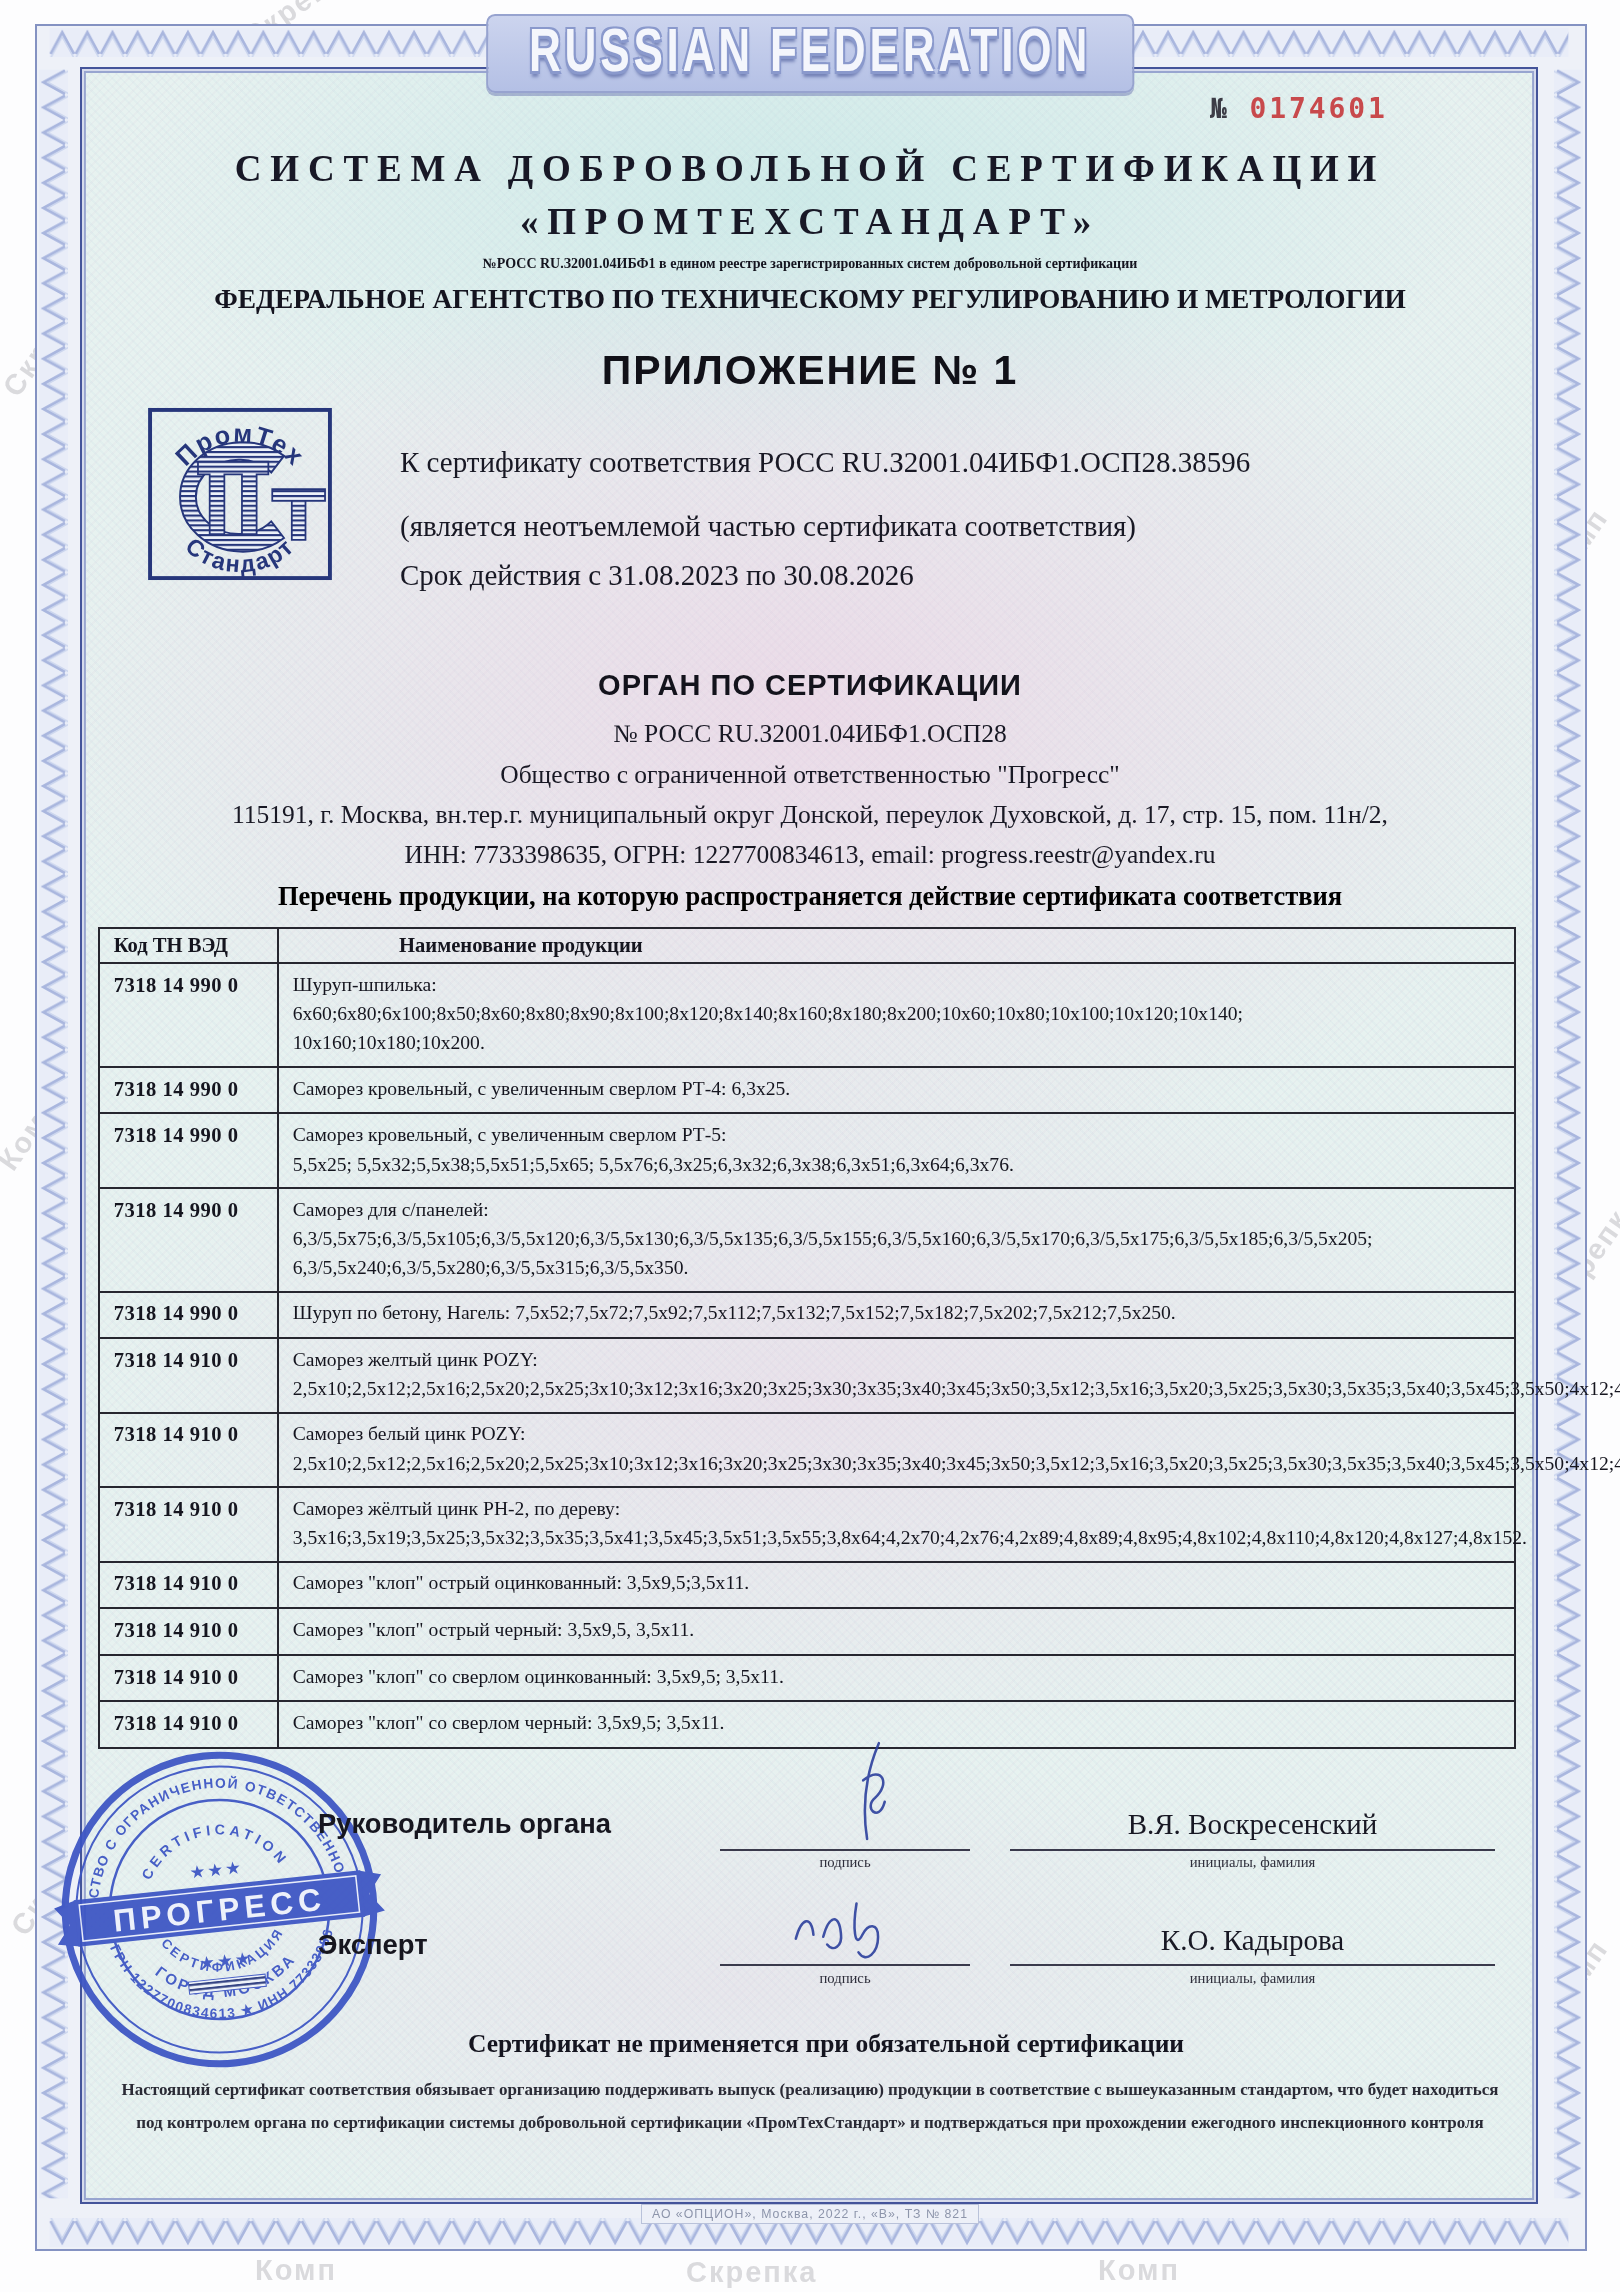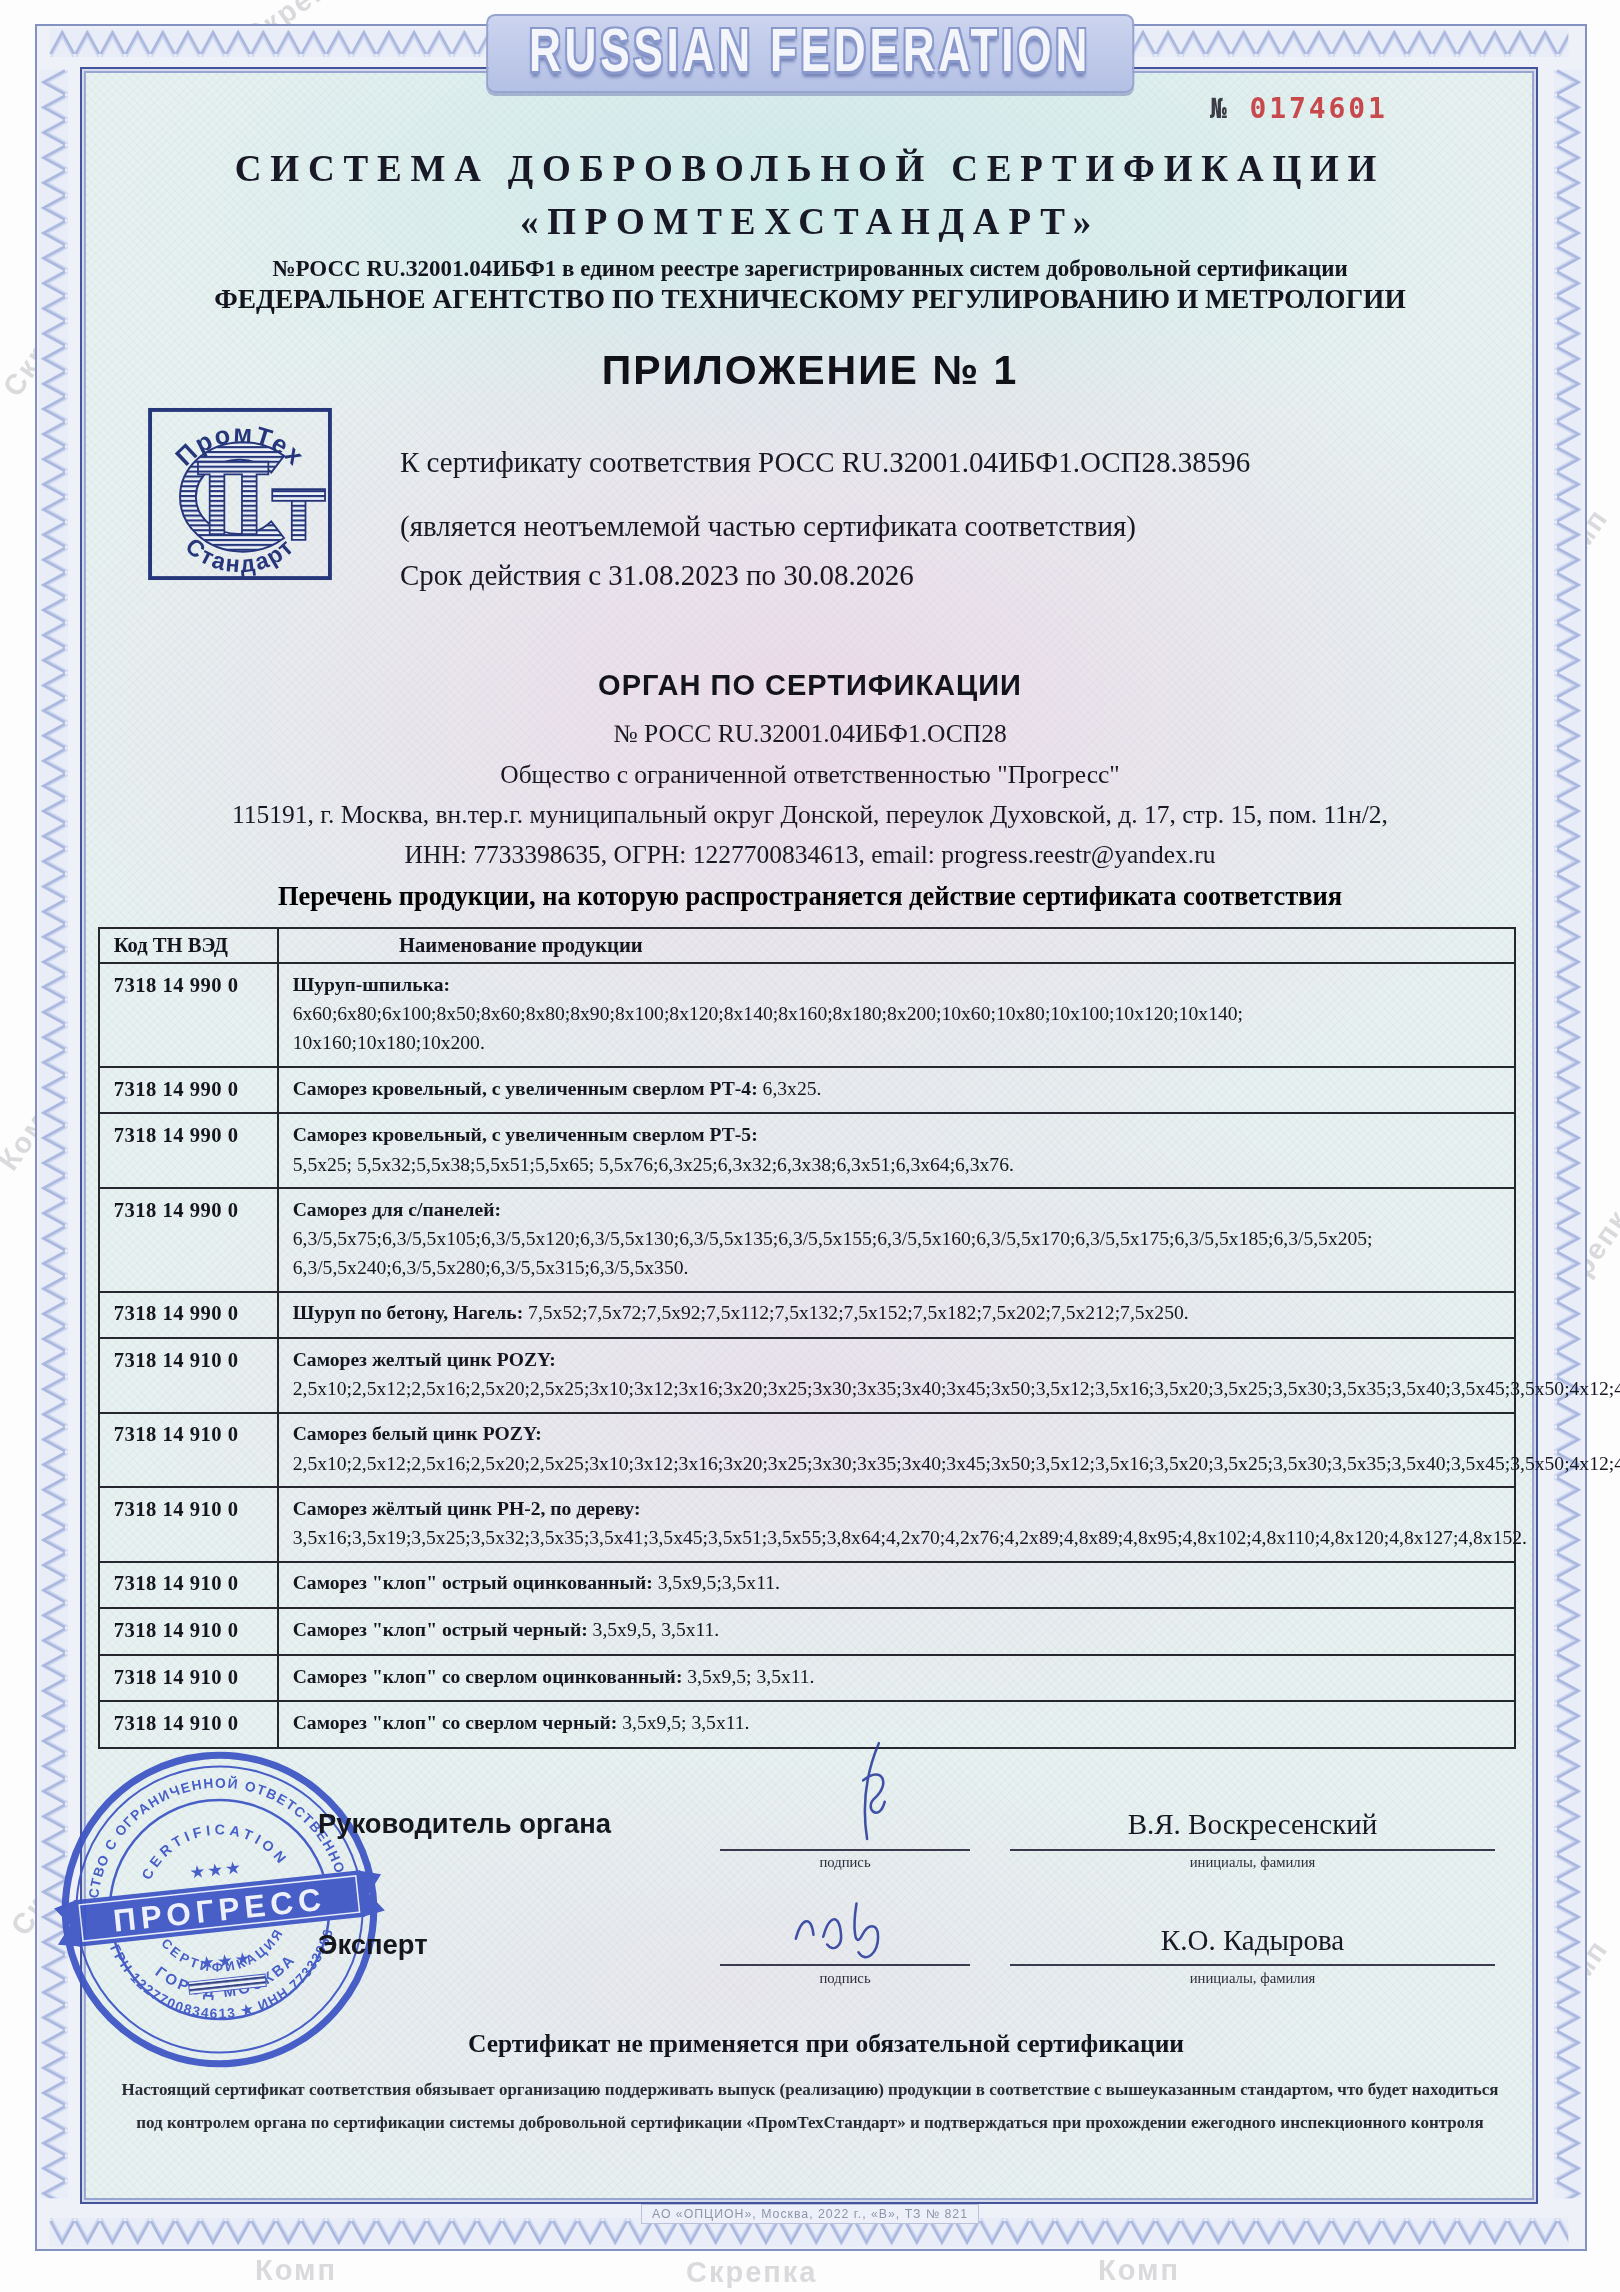--- a/index.html
+++ b/index.html
@@ -38,41 +38,41 @@
           font-size:46px;letter-spacing:3.9px;color:#f4f6fc;transform:scale(.96,1.34);
           text-shadow:-2px -2px 0 #8a99cc,2px -2px 0 #8a99cc,-2px 2px 0 #8a99cc,2px 2px 0 #8a99cc,0 3.9px 2.9px #7482b6;}
   
   .form-number{position:absolute;left:1210px;top:92px;font-family:"DejaVu Sans Mono",monospace;
           font-size:28px;font-weight:bold;letter-spacing:2.9px;color:#3c3c46;}
   .form-number .digits{color:#c84а4c;}
   .form-number .digits{color:#c8494c;}
   
   .t-system{top:147px;font-size:37px;font-weight:bold;letter-spacing:8.8px;color:#181826;}
   .t-system2{top:200px;font-size:37px;font-weight:bold;letter-spacing:8.8px;color:#181826;text-align:center;}
-  .t-registry{top:256px;font-size:23px;font-weight:bold;color:#14141f;}
+  .t-registry{top:256px;font-size:14px;font-weight:bold;color:#14141f;}
   .t-agency{top:284px;font-size:27.4px;font-weight:bold;color:#14141f;}
   .t-appendix{top:347px;font-family:"Liberation Sans",sans-serif;font-size:41px;font-weight:bold;
           letter-spacing:2px;color:#111118;}
   
   .ref-line{position:absolute;left:400px;font-size:29px;color:#181824;}
   
   .org-h{top:669px;font-family:"Liberation Sans",sans-serif;font-size:29px;font-weight:bold;letter-spacing:1px;color:#13131c;}
   .org-l{font-size:25.5px;color:#181824;}
   
   .prod-h{top:881px;font-size:26.5px;font-weight:bold;color:#000000;}
   
   .ptable{position:absolute;left:98px;top:927px;width:1418px;border-collapse:collapse;
           table-layout:fixed;border:2.9px solid #23232e;}
   .ptable col.c1{width:179px;}
   .ptable th,.ptable td{border:2px solid #26262f;vertical-align:top;}
   .ptable th{font-size:20.6px;font-weight:bold;text-align:left;padding:4.9px 13.7px;color:#15151f;}
   .ptable th.name-h{padding-left:120px;}
   .ptable td{padding:5.9px 13.7px 7.8px 13.7px;font-size:19.6px;line-height:1.5;color:#15151f;}
   .ptable td.code{font-weight:bold;font-size:20.6px;letter-spacing:0.5px;white-space:nowrap;}
-  .pname{font-weight:bold;margin-top:35px;}
+  .pname{font-weight:normal;margin-top:35px;}
   .sizes{white-space:pre-wrap;}
   
   .role{position:absolute;left:310px;font-family:"Liberation Sans",sans-serif;font-size:27.4px;
         font-weight:bold;color:#16161f;margin-left:8px;}
   .sig-line{position:absolute;border-bottom:2.5px solid #3a3a4c;}
   .sig-sub{position:absolute;font-size:14.7px;color:#2d2d3a;text-align:center;}
   .sig-name{position:absolute;font-size:29px;color:#181824;text-align:center;}
   .squiggle{position:absolute;}
   
   .stamp{position:absolute;left:47px;top:1737px;width:345px;height:345px;transform:rotate(-6deg);opacity:.92;}

